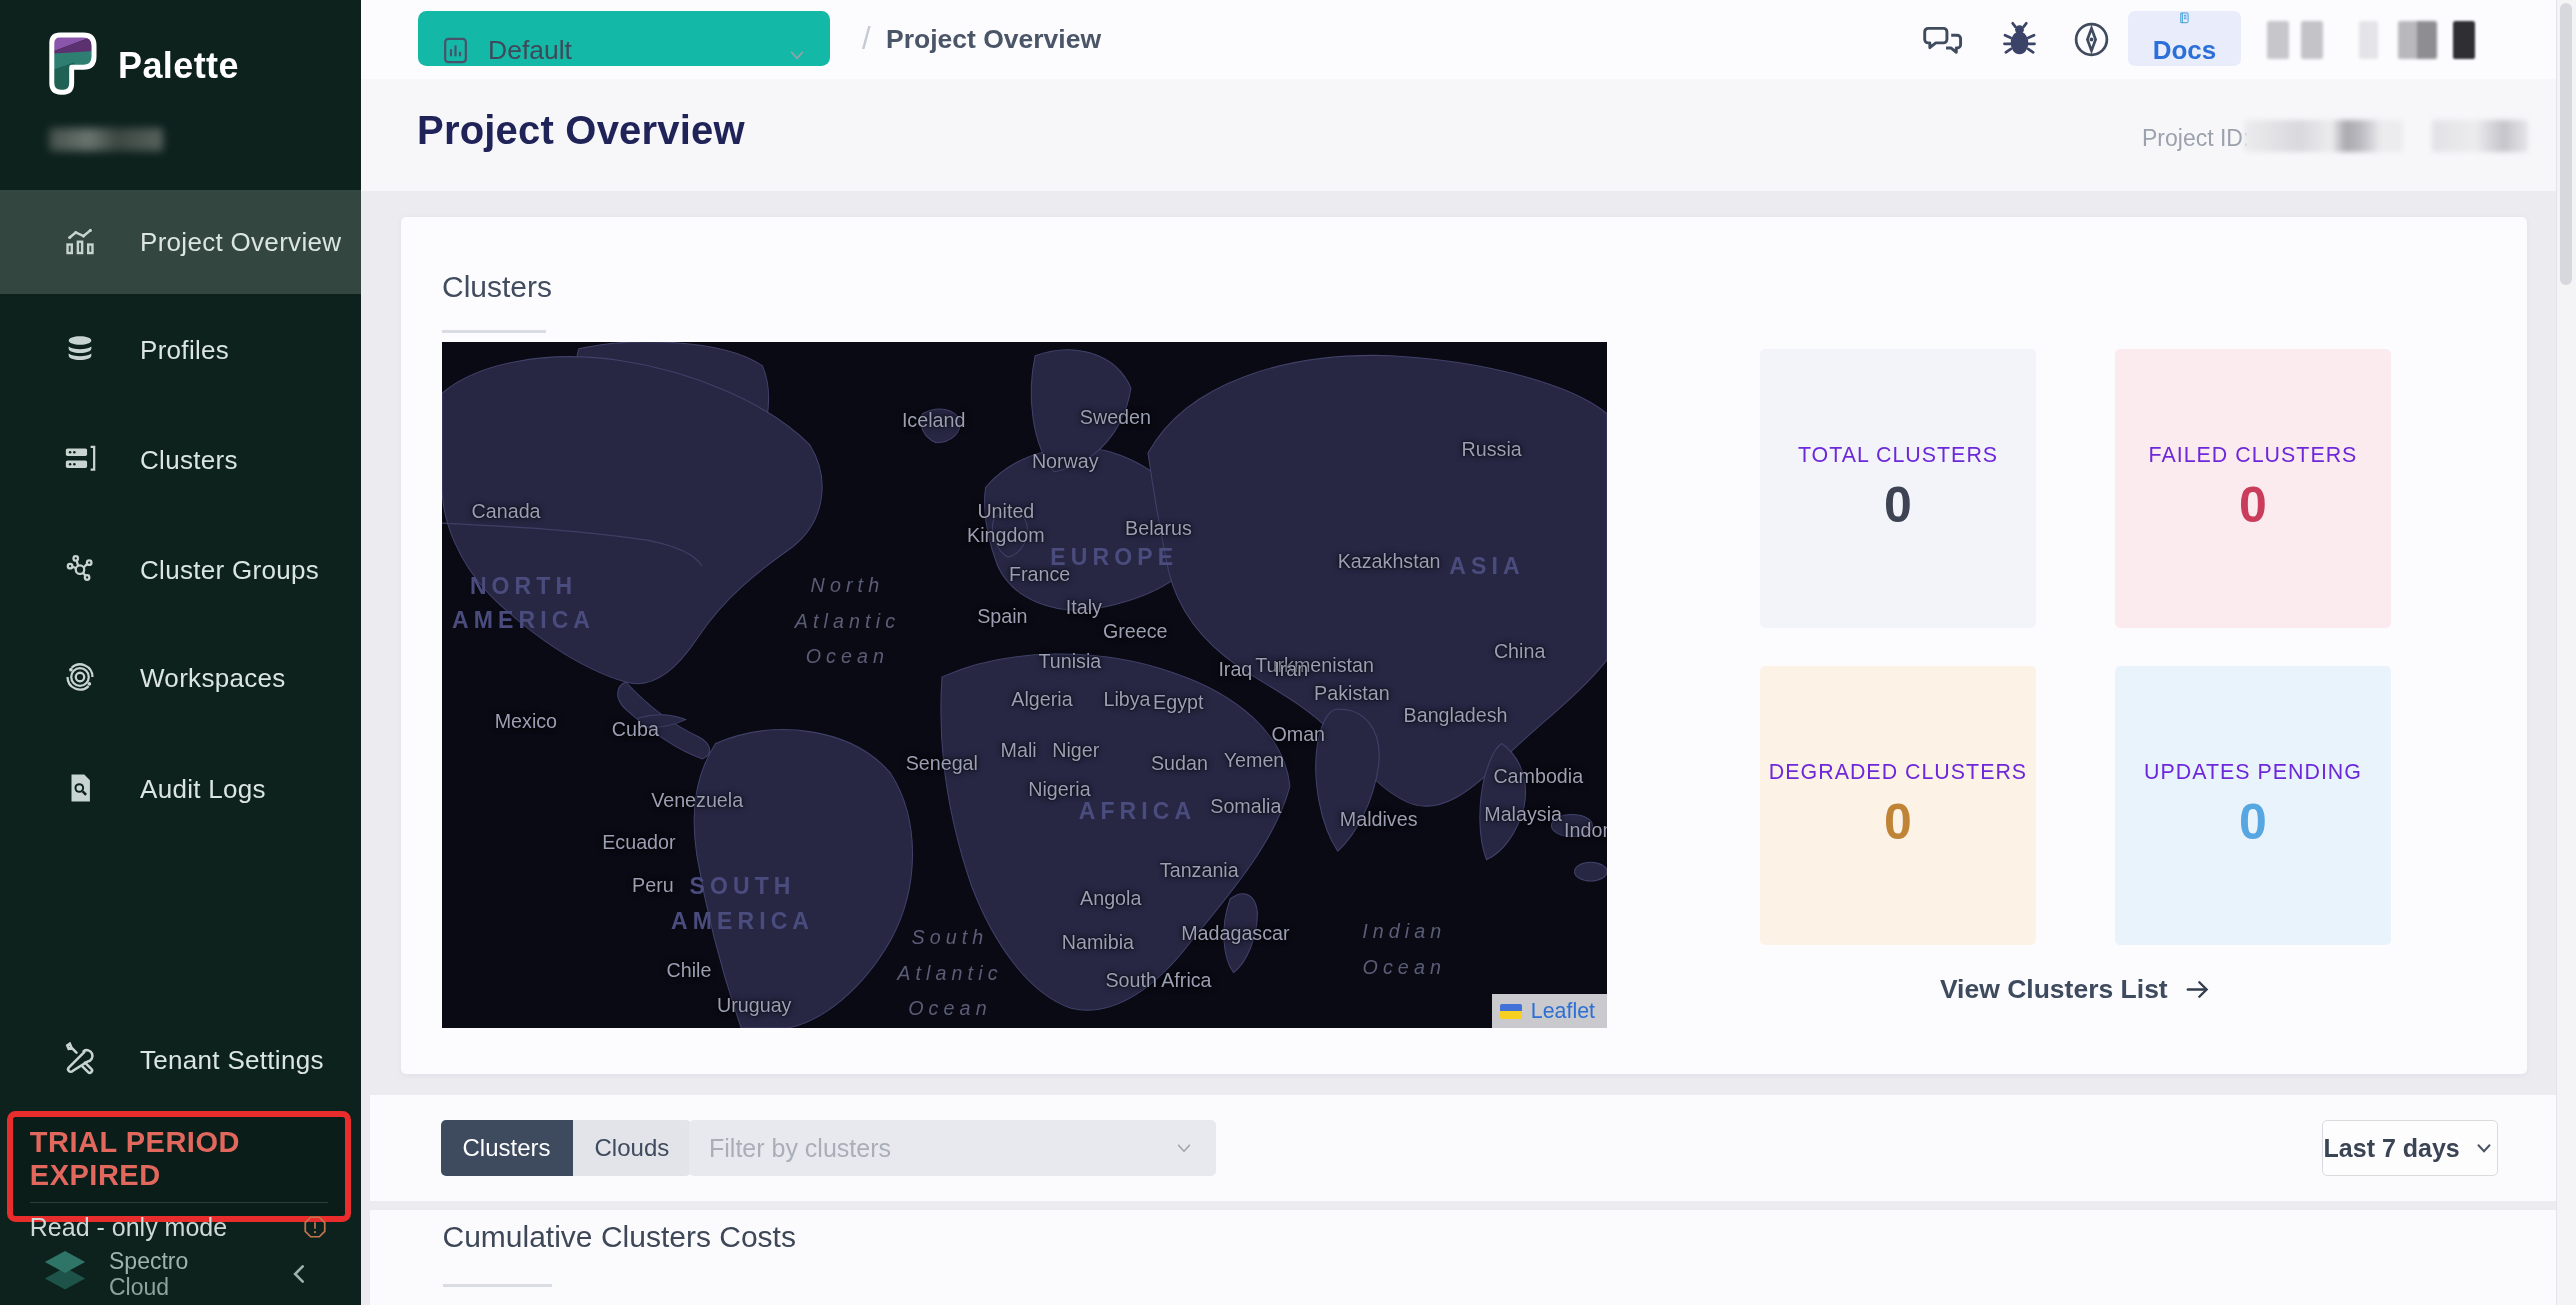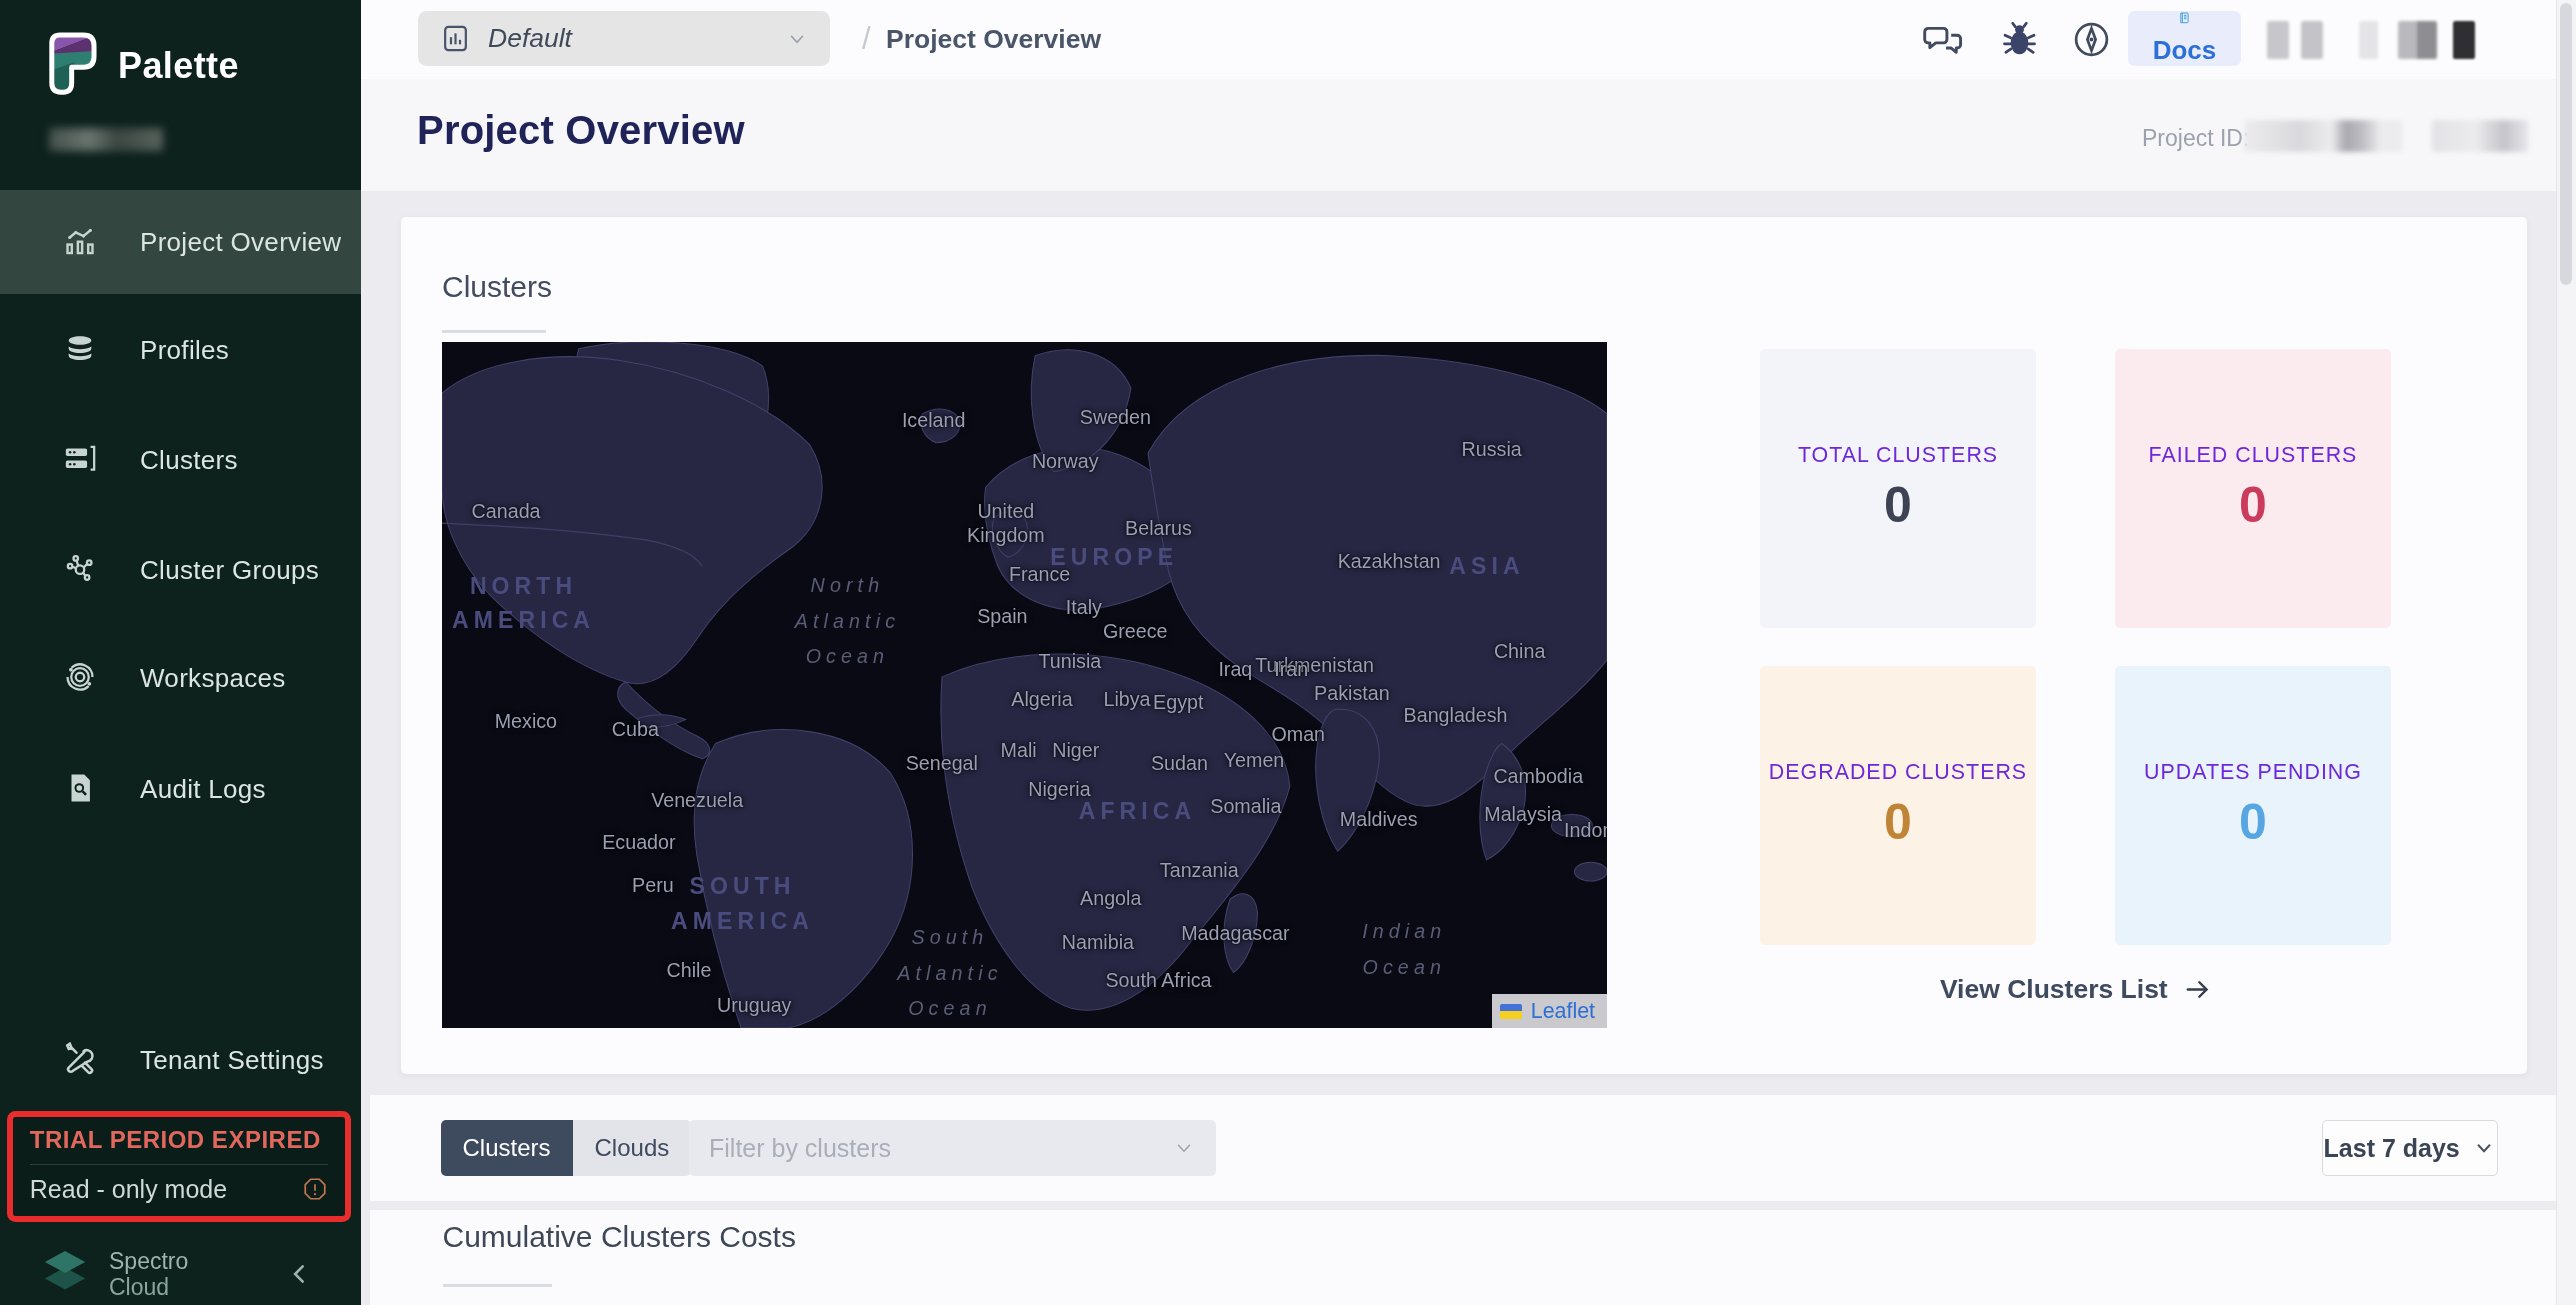--- a/index.html
+++ b/index.html
@@ -13,35 +13,35 @@
   .brand-name{font-size:36px;font-weight:600;color:#ffffff;letter-spacing:0.4px;}
   .blur-name{left:49px;top:128px;width:114px;height:23px;border-radius:2.6px;
              background:linear-gradient(90deg,#44504b,#6b7570 35%,#3c4742 60%,#59635e);filter:blur(4.3px);}
   .nav-item{left:0;width:361px;height:104px;display:flex;align-items:center;padding-left:63px;gap:43px;box-sizing:border-box;cursor:pointer;}
   .nav-item.active{background:#33463f;}
   .nav-item .nlabel{font-size:26px;font-weight:500;color:#dbe5e2;letter-spacing:0.3px;}
   .nav-item svg{width:34px;height:34px;flex:0 0 auto;color:#c7d4d0;}
 
   .trial-annot{left:6.8px;top:1111px;width:344px;height:111px;border:6px solid #e92c2c;border-radius:8.5px;box-sizing:border-box;background:#0b1d19;}
   .trial-inner{position:absolute;inset:0;padding:8.5px 17px;box-sizing:border-box;}
-  .trial-title{font-size:24px;font-weight:600;color:#e2685e;letter-spacing:0.5px;}
+  .trial-title{font-size:29px;font-weight:600;color:#e2685e;letter-spacing:0.5px;}
   .trial-div{margin-top:10.3px;height:0.9px;background:#2c403b;}
   .trial-row{margin-top:10.3px;display:flex;align-items:center;justify-content:space-between;}
   .trial-mode{font-size:25px;color:#cfd9d6;}
   .warn-ico{width:26px;height:26px;color:#c0764f;}
 
   .side-footer{left:0;bottom:0;width:361px;height:65px;display:flex;align-items:center;padding-left:43px;box-sizing:border-box;gap:22px;background:#0d211d;}
   .sf-text{font-size:23px;line-height:26px;color:#9fb3ae;}
   .sf-text .l2{color:#8ba49d;}
   .collapse{margin-left:auto;margin-right:48px;width:26px;height:26px;color:#9fb3ae;cursor:pointer;}
 
   
   .main{left:361px;top:0;width:2215px;height:1306px;}
   .topbar{left:0;top:0;width:2215px;height:79px;background:#fcfcfe;}
-  .proj-pill{left:57px;top:11px;width:412px;height:55px;background:#e5e5e5;border-radius:8.5px;display:flex;align-items:center;padding:0 22px;box-sizing:border-box;cursor:pointer;font-style:italic;}
+  .proj-pill{left:57px;top:11px;width:412px;height:55px;background:#14b8a6;border-radius:8.5px;display:flex;align-items:flex-end;padding:0 22px;box-sizing:border-box;cursor:pointer;}
   .proj-pill svg.mini{width:31px;height:31px;color:#48536a;}
   .proj-pill .ptext{font-size:26.5px;color:#3f4959;margin-left:17px;font-weight:500;}
   .chev{width:22px;height:22px;color:#9aa0ab;}
   .proj-pill .chev{margin-left:auto;}
   .crumb-sep{left:501px;top:20.5px;font-size:31px;color:#c6cad2;font-weight:300;}
   .crumb{left:525px;top:24px;font-size:26.5px;font-weight:600;color:#4a5568;}
 
   .tb-ico{top:19px;width:41px;height:41px;color:#414b5e;cursor:pointer;}
   .docs-btn{left:1767px;top:11px;width:113px;height:55px;background:#e9edfb;border-radius:6.8px;display:flex;align-items:center;justify-content:center;gap:10.3px;cursor:pointer;flex-direction:column;}
   .docs-btn svg{width:29px;height:29px;color:#3a9bd9;}

